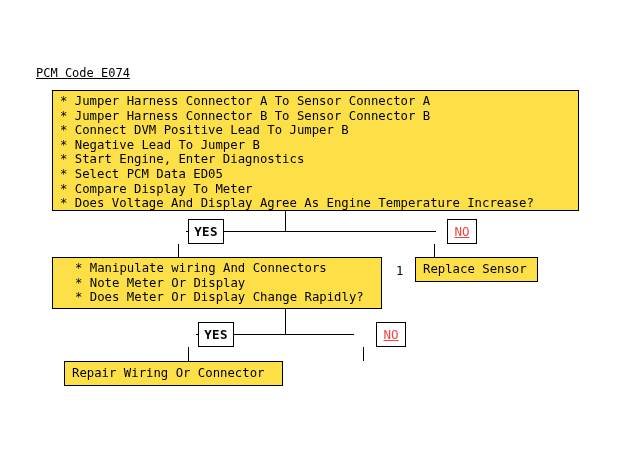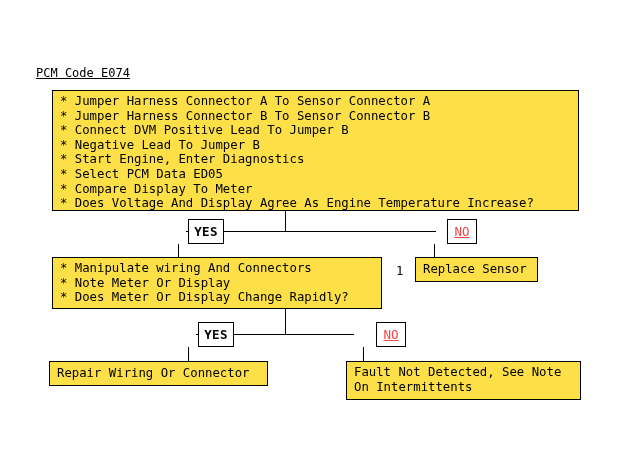--- a/index.html
+++ b/index.html
@@ -103,21 +103,21 @@
     <span class="dec-yes">YES</span>
   </div>
 
   <div class="dec" style="left:419px; top:219px; width:30px; height:25px;">
     <span class="dec-no">NO</span>
   </div>
 
   <div class="line-v" style="left:178px; top:244px; height:13px;"></div>
   <div class="line-v" style="left:434px; top:244px; height:13px;"></div>
 
-  <div class="box" style="left:52px; top:257px; width:330px; height:52px;">
+  <div class="box" style="left:52px; top:257px; width:330px; height:52px;padding-left:15px;">
     <div class="box-text">* Manipulate wiring And Connectors
 * Note Meter Or Display
 * Does Meter Or Display Change Rapidly?</div>
   </div>
 
   <div class="note-num" style="left:396px; top:264px;">1</div>
 
   <div class="box" style="left:415px; top:257px; width:123px; height:25px;">
     <div class="box-text" style="padding-top:4px;">Replace Sensor</div>
   </div>
@@ -130,22 +130,18 @@
     <span class="dec-yes">YES</span>
   </div>
 
   <div class="dec" style="left:348px; top:322px; width:30px; height:25px;">
     <span class="dec-no">NO</span>
   </div>
 
   <div class="line-v" style="left:188px; top:347px; height:14px;"></div>
   <div class="line-v" style="left:363px; top:347px; height:14px;"></div>
 
-  <div class="box" style="left:49px; top:361px; width:219px; height:25px;">
+  <div class="box" style="left:64px; top:361px; width:219px; height:25px;">
     <div class="box-text" style="padding-top:4px;">Repair Wiring Or Connector</div>
   </div>
 
-  <div class="box" style="left:346px; top:361px; width:235px; height:39px;">
-    <div class="box-text">Fault Not Detected, See Note
-On Intermittents</div>
-  </div>
 
 </div>
 
 </body></html>

